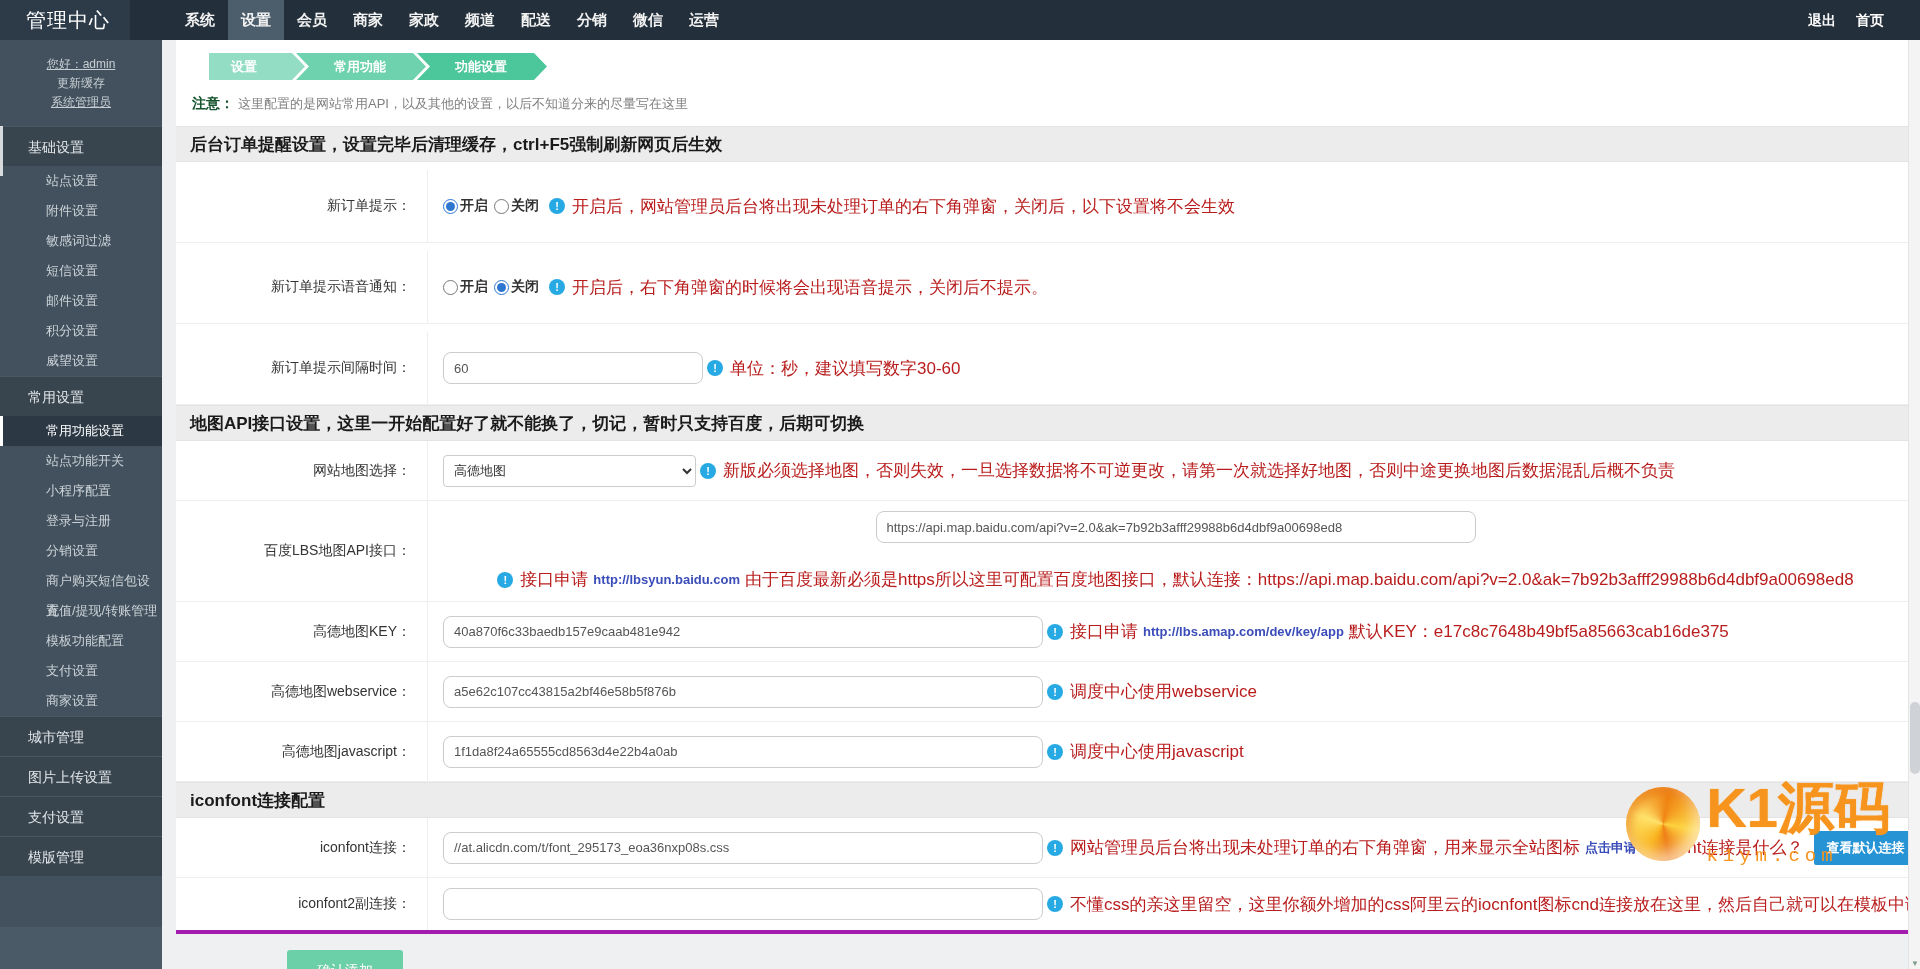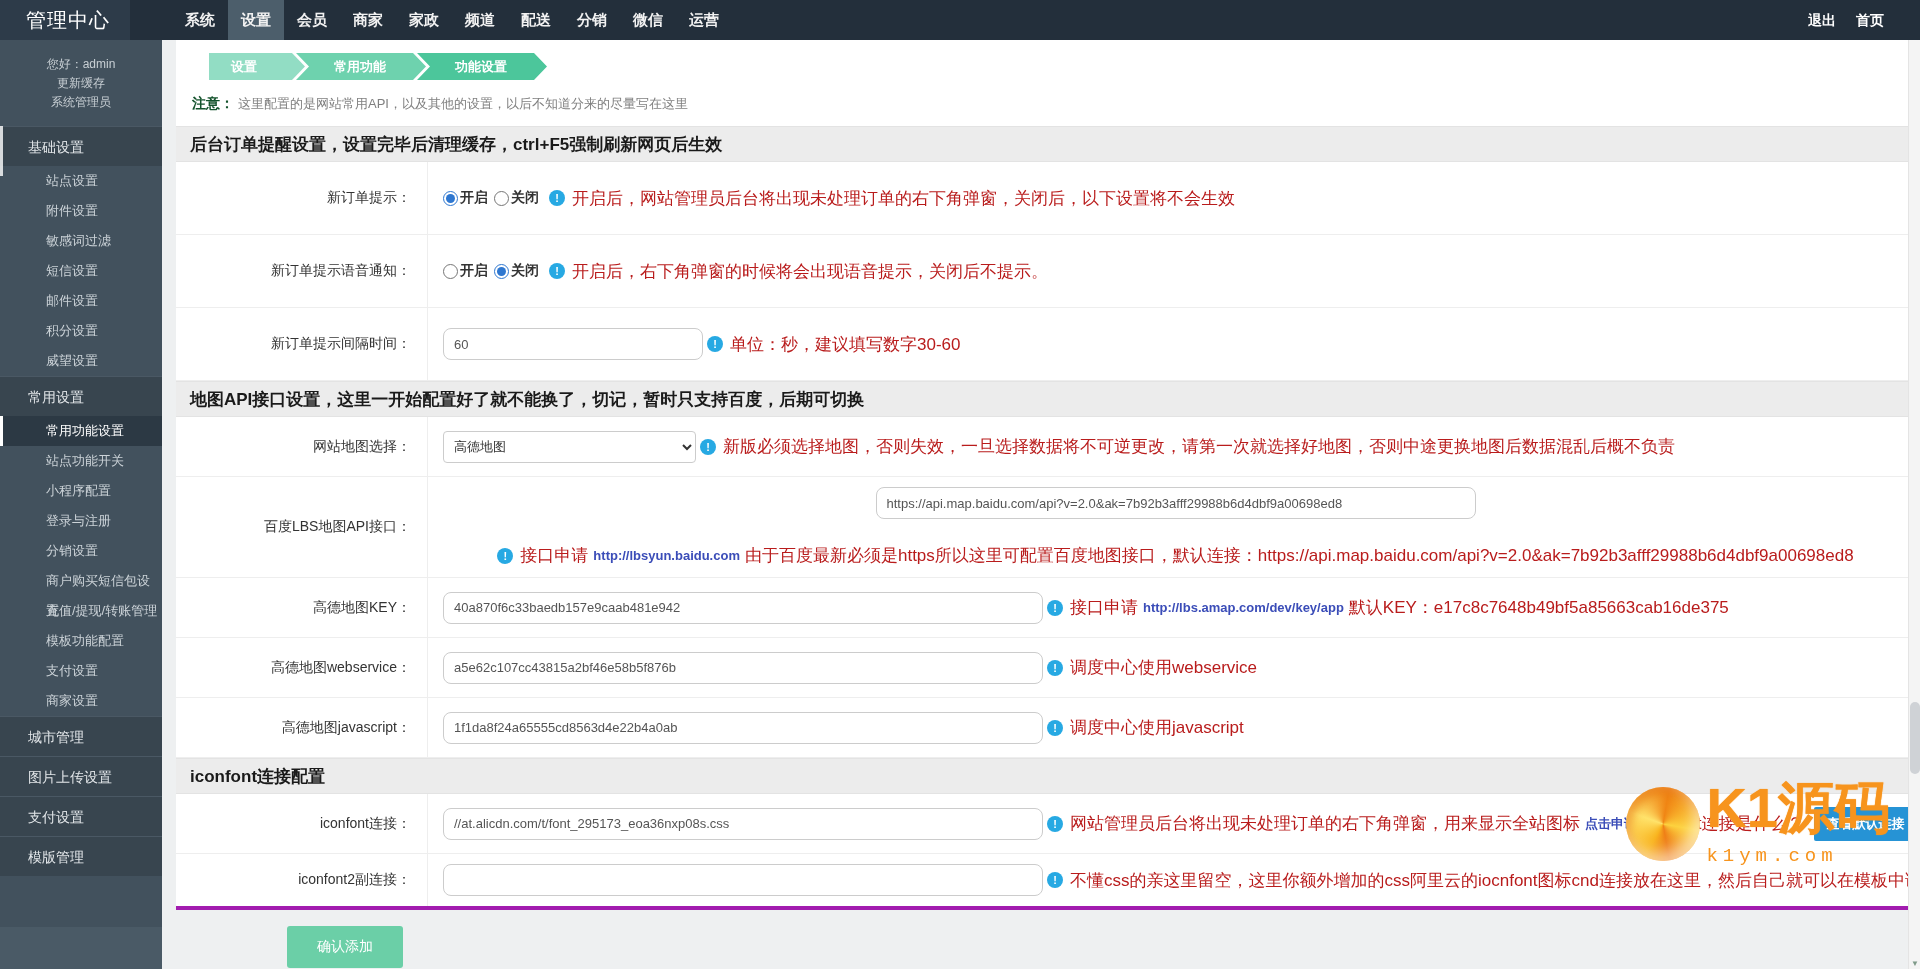--- a/index.html
+++ b/index.html
@@ -11,21 +11,21 @@
   .topmenu { display:flex; margin-left:42px; }
   .topmenu .titem { color:#f2f2f2; font-size:15px; font-weight:bold; line-height:40px; padding:0 13px; cursor:pointer; }
   .topmenu .titem.active { background:#4c5e6b; }
   .topright { margin-left:auto; display:flex; margin-right:26px; }
   .topright .titem { color:#fff; font-size:14px; font-weight:bold; line-height:40px; padding:0 10px; cursor:pointer; }
 
   
   .sidebar { position:fixed; top:40px; left:0; width:162px; bottom:0; background:#42515d; z-index:40; }
   .side-thumb { position:absolute; left:0; top:86px; width:3px; height:50px; background:rgba(255,255,255,.8); }
   .userbox { text-align:center; color:#c8cfd4; font-size:12px; line-height:19px; padding:15px 0 14px; }
-  .userbox .uline { cursor:default; }
+  .userbox .uline { cursor:default;text-decoration:underline; }
   .userbox .ulink { cursor:pointer; }
   .stitle { height:40px; line-height:40px; padding-left:28px; font-size:14px; color:#e2e6e9; background:#38454f; border-top:1px solid #4a5864; cursor:pointer; }
   .sitem { height:30px; line-height:30px; padding-left:46px; font-size:13px; color:#ccd3d8; cursor:pointer; position:relative; }
   .sitem.active { background:#2c3944; color:#fff; }
   .sitem.active::before { content:""; position:absolute; left:0; top:0; width:3px; height:100%; background:#fff; }
   .side-foot { position:absolute; bottom:0; left:0; width:100%; height:42px; background:#4a5a66; }
 
   
   .main { position:fixed; top:40px; left:162px; right:12px; bottom:0; background:#eef0f1; overflow:hidden; }
   .panel { margin-left:14px; background:#fff; }
@@ -40,21 +40,21 @@
 
   
   .notice { padding:6px 0 13px 16px; font-size:13px; color:#808080; background:#fff; }
   .notice b { color:#14532d; font-size:14px; margin-right:4px; }
 
   
   .sec-h { background:#ececec; border-top:1px solid #e3e3e3; border-bottom:1px solid #e3e3e3; height:36px; line-height:35px; font-weight:bold; font-size:17px; color:#1a1a1a; padding-left:14px; }
 
   
   .frow { display:flex; border-bottom:1px solid #eeeeee; background:#fff; }
-  .h73 { min-height:73px; } .h60 { min-height:60px; } .h84 { min-height:84px; } .h56 { min-height:56px; }
+  .h73 { min-height:73px;margin-top:8px; } .h60 { min-height:60px; } .h84 { min-height:84px; } .h56 { min-height:56px; }
   .flabel { width:252px; text-align:right; padding-right:16px; font-size:14px; color:#333; display:flex; align-items:center; justify-content:flex-end; border-right:1px solid #eeeeee; flex-shrink:0; }
   .fctrl { flex:1; padding:10px 0 10px 15px; display:flex; align-items:center; font-size:13px; color:#8a8a8a; white-space:nowrap; }
   .fctrl.twoline { flex-direction:column; align-items:center; justify-content:center; gap:25px; }
   .hline { display:flex; align-items:center; white-space:nowrap; }
   .rlab { display:flex; align-items:center; color:#333; font-size:14px; font-weight:bold; margin-right:6px; cursor:pointer; }
   .rlab input { width:15px; height:15px; margin:0 2px 0 0; accent-color:#2e77d0; cursor:pointer; }
   .info { display:inline-flex; align-items:center; justify-content:center; width:16px; height:16px; border-radius:50%; background:#27a9e3; color:#fff; font-size:11px; font-weight:bold; margin:0 7px 0 4px; flex-shrink:0; }
   .help { color:#b91c1c; font-size:17px; }
   .hlink { color:#3b4db8; font-weight:bold; margin:0 5px; cursor:pointer; text-decoration:none; }
   .inp { height:32px; border:1px solid #cccccc; border-radius:8px; padding:0 10px; font-size:13px; color:#555; width:600px; outline:none; }

